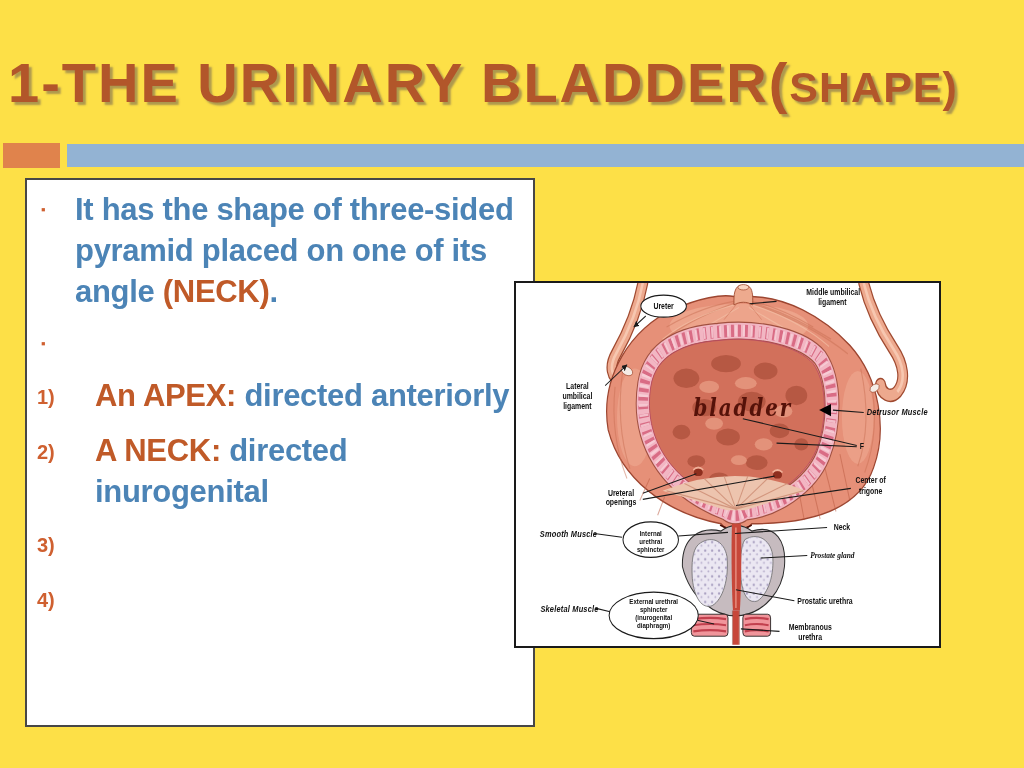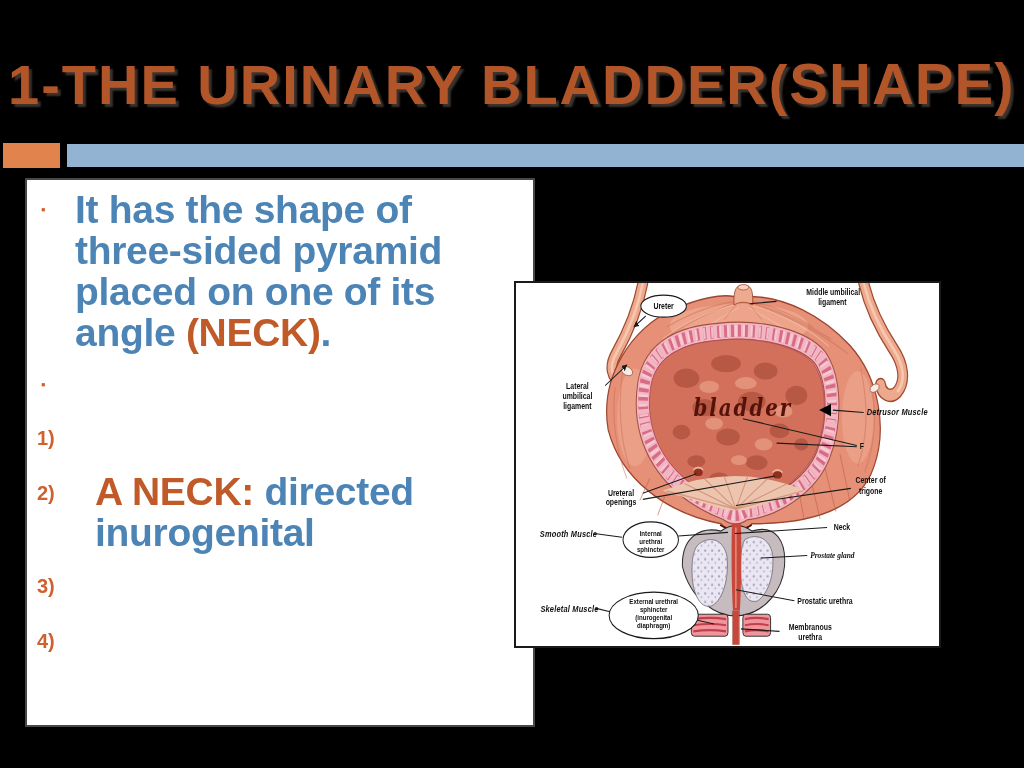--- a/index.html
+++ b/index.html
@@ -1,33 +1,33 @@
 <!DOCTYPE html>
 <html><head>
 <meta charset="utf-8">
 <style>
   html,body{margin:0;padding:0;background:#fff;}
-  .slide{position:relative;width:1024px;height:768px;background:#000000;overflow:hidden;
+  .slide{position:relative;width:1024px;height:768px;background:#fde047;overflow:hidden;
          font-family:"Liberation Sans",sans-serif;}
   
   .title{position:absolute;left:8px;top:50px;white-space:nowrap;display:flex;align-items:baseline;
          color:#b2562a;font-weight:bold;text-shadow:3px 3px 2px rgba(107,92,83,0.55);}
   .title .main{font-size:56px;letter-spacing:2px;}
-  .title .sub{font-size:58px;letter-spacing:1px;}
+  .title .sub{font-size:43px;letter-spacing:1px;}
   
   .deco-sq{position:absolute;left:3px;top:143px;width:57px;height:25px;}
   .deco-bar{position:absolute;left:67px;top:144px;width:957px;height:23px;}
   
   .textbox{position:absolute;left:25px;top:178px;width:510px;height:549px;box-sizing:border-box;
            border:2px solid #474747;background:#fff;padding-top:9px;}
   .row{display:flex;margin-bottom:11px;}
   .marker{flex:0 0 auto;color:#cf6030;font-weight:bold;}
   .sq{width:34px;padding-left:14px;font-size:13px;line-height:41px;}
   .num{width:58px;padding-left:10px;font-size:20px;line-height:44px;}
-  .txt{font-size:39px;font-weight:bold;line-height:41px;letter-spacing:-0.3px;padding-right:6px;}
+  .txt{font-size:31px;font-weight:bold;line-height:41px;letter-spacing:-0.3px;padding-right:6px;}
   .blue{color:#4c84b6;}
   .orange{color:#c05a28;}
   
   .diagram{position:absolute;left:514px;top:281px;width:427px;height:367px;box-sizing:border-box;
            border:2px solid #1a1a1a;background:#fff;}
   .diagram svg{display:block;width:100%;height:100%;}
   .lbl{font-family:"Liberation Sans",sans-serif;font-size:7px;font-weight:bold;fill:#111;}
   .lbl6{font-family:"Liberation Sans",sans-serif;font-size:6.2px;font-weight:bold;fill:#111;}
   .hw{font-family:"Liberation Sans",sans-serif;font-size:7.5px;font-weight:bold;font-style:italic;fill:#111;letter-spacing:0.2px;}
   .pg{font-family:"Liberation Serif",serif;font-size:7.5px;font-weight:bold;font-style:italic;fill:#111;}
@@ -58,20 +58,21 @@
       <span class="marker sq">▪</span>
       <span class="txt"><span class="blue">It has the shape of three-sided pyramid placed on one of its angle </span><span class="orange">(NECK)</span><span class="blue">.</span></span>
     </div>
 
     <div class="row">
       <span class="marker sq">▪</span>
     </div>
 
     <div class="row">
       <span class="marker num">1)</span>
+      <span class="txt"><span class="orange">An APEX:</span><span class="blue"> directed anteriorly</span></span>
     </div>
 
     <div class="row">
       <span class="marker num">2)</span>
       <span class="txt"><span class="orange">A NECK:</span><span class="blue"> directed inurogenital</span></span>
     </div>
 
     <div class="row">
       <span class="marker num">3)</span>
     </div>

